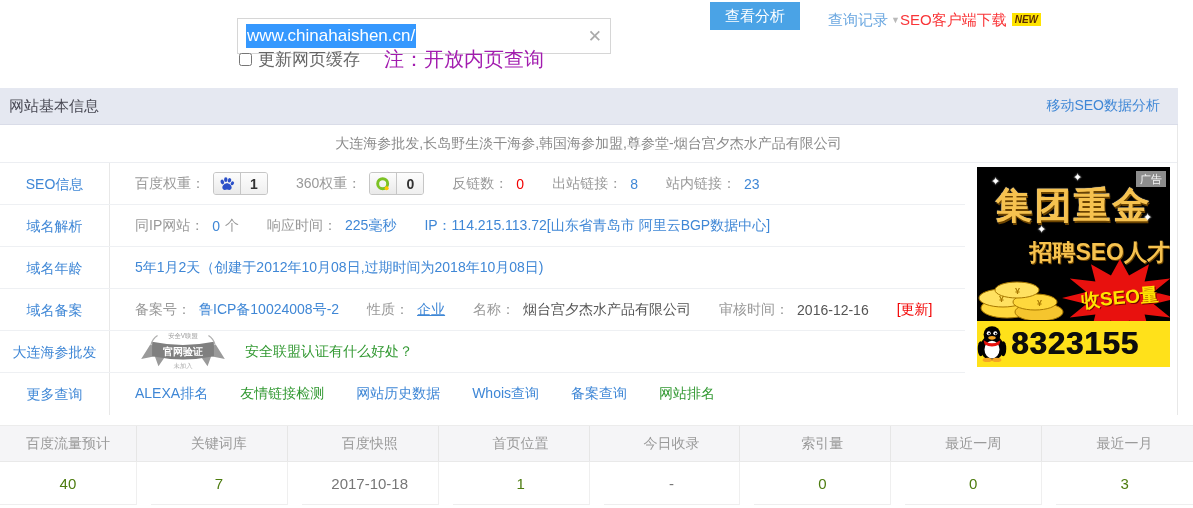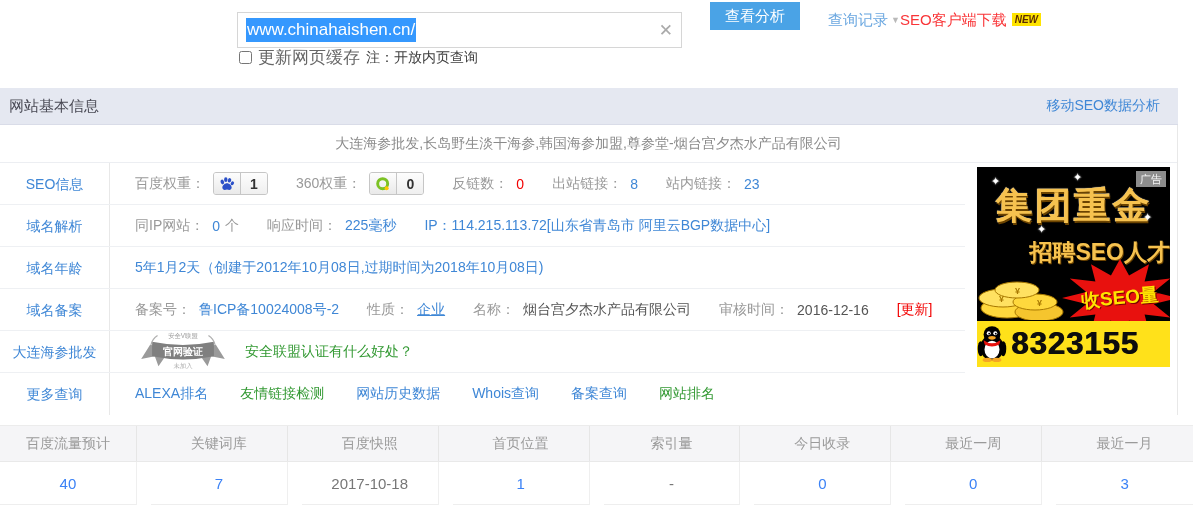--- a/index.html
+++ b/index.html
@@ -4,21 +4,21 @@
 <style>
   * { box-sizing: border-box; margin: 0; padding: 0; }
   body {
     width: 1193px; height: 508px; position: relative;
     background: #fff; font-family: "Liberation Sans", "DejaVu Sans", sans-serif;
     font-size: 14px; color: #666; overflow: hidden;
   }
   
   .topbar { position: relative; height: 85px; background: #fff; }
   .search-box {
-    position: absolute; left: 237px; top: 12px; width: 445px; height: 36px;
+    position: absolute; left: 237px; top: 18px; width: 374px; height: 36px;
     border: 1px solid #d6d6d6; background: #fff; display: flex; align-items: center;
     padding: 0 28px 0 8px; cursor: text;
   }
   .search-box .sel {
     background: #3598fe; color: #fff; font-size: 17px; padding: 2px 1px; white-space: nowrap;
   }
   .clear-x {
     position: absolute; right: 8px; top: 7px; font-size: 17px; color: #aaa; cursor: pointer;
   }
   .analyze-btn {
@@ -35,21 +35,21 @@
     position: absolute; left: 900px; top: 11px; color: #f93538; font-size: 15px;
     cursor: pointer; white-space: nowrap;
   }
   .new-badge {
     display: inline-block; background: #ffe400; color: #5c2c00; font-size: 10px;
     font-weight: bold; font-style: italic; padding: 1px 3px; margin-left: 5px; vertical-align: 2px;
   }
   .cache-row { position: absolute; left: 239px; top: 46px; display: flex; align-items: center; }
   .cache-row input { width: 13px; height: 13px; margin-right: 6px; cursor: pointer; }
   .cache-label { color: #666; font-size: 17px; }
-  .cache-note { color: #404040; font-size: 14px; margin-left: 6px; }
+  .cache-note { color: #a21caf; font-size: 20px; margin-left: 24px; }
 
   
   .section-bar {
     position: absolute; top: 88px; left: 0; width: 1178px; height: 37px;
     background: #e5e8f1; border-bottom: 1px solid #d9dce8;
     display: flex; align-items: center; justify-content: space-between;
     padding: 0 18px 0 9px;
   }
   .section-title { color: #4a4a55; font-size: 15px; }
   .mobile-link { color: #3f87d6; font-size: 14px; cursor: pointer; }
@@ -137,21 +137,21 @@
   }
   .stats-h .cell {
     height: 35px; line-height: 35px; text-align: center; color: #9a9a9a; font-size: 14px;
     border-right: 1px solid #e6e6e6; white-space: nowrap;
   }
   .stats-v .cell {
     height: 43px; line-height: 43px; text-align: center; font-size: 15px;
     border-right: 1px solid #efefef; border-bottom: 1px solid #eee; background: #fff; cursor: pointer;
   }
   .cell:last-child { border-right: none; }
-  .stats-v .green { color: #3b82f6; }
+  .stats-v .green { color: #4d7c0f; }
   .stats-v .dark { color: #777; cursor: default; }
 </style>
 </head>
 <body>
 
 <div class="topbar">
   <div class="search-box">
     <span class="sel">www.chinahaishen.cn/</span>
     <span class="clear-x">✕</span>
   </div>
@@ -325,22 +325,22 @@
     <span class="qq-number">8323155</span>
   </div>
 </div>
 
 <div class="stats">
   <div class="stats-row stats-h">
     <div class="cell">百度流量预计</div>
     <div class="cell">关键词库</div>
     <div class="cell">百度快照</div>
     <div class="cell">首页位置</div>
+    <div class="cell">今日收录</div>
     <div class="cell">索引量</div>
-    <div class="cell">今日收录</div>
     <div class="cell">最近一周</div>
     <div class="cell">最近一月</div>
   </div>
   <div class="stats-row stats-v">
     <div class="cell green">40</div>
     <div class="cell green">7</div>
     <div class="cell dark">2017-10-18</div>
     <div class="cell green">1</div>
     <div class="cell dark">-</div>
     <div class="cell green">0</div>

